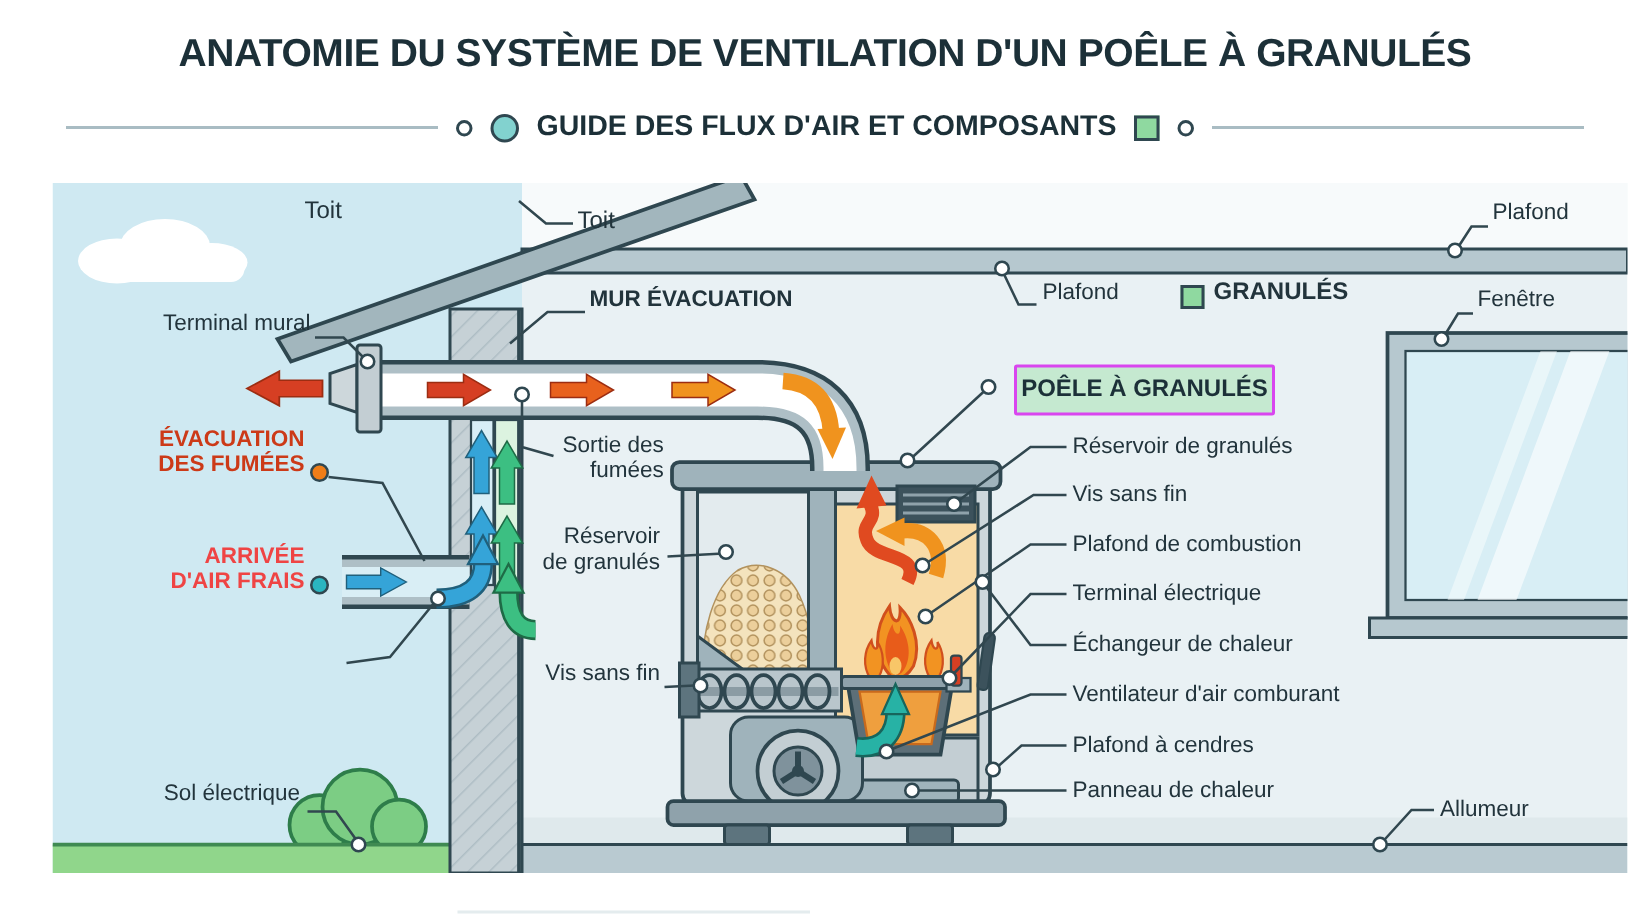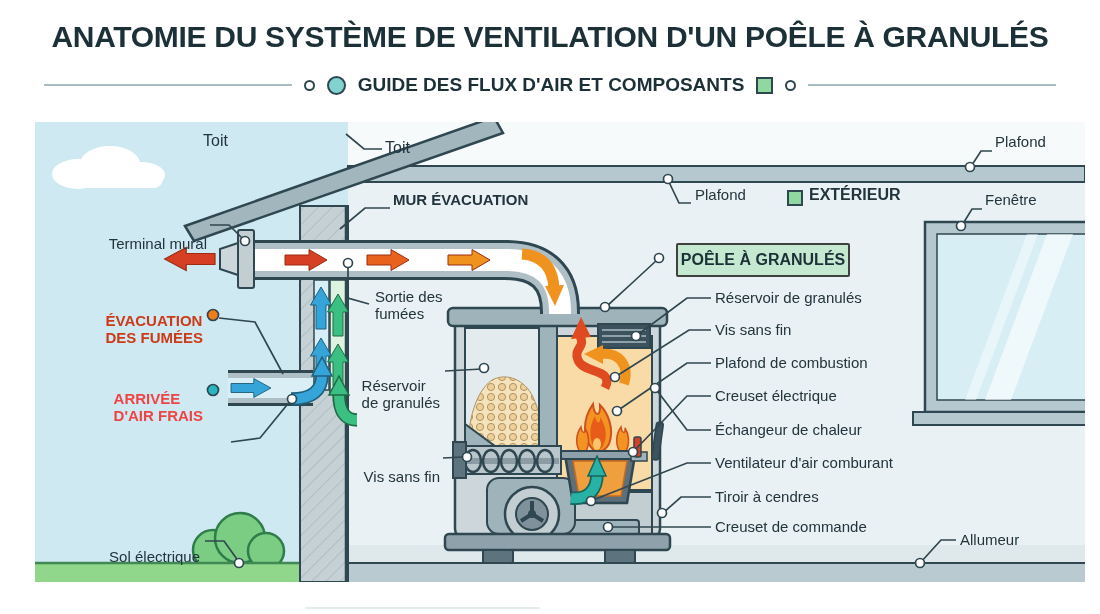--- a/index.html
+++ b/index.html
@@ -1,36 +1,36 @@
 <!DOCTYPE html>
 <html><head>
 <meta charset="utf-8">
 <style>
   html,body{margin:0;padding:0;background:#fff;}
   .stage{position:relative;width:1100px;height:614px;background:#fff;overflow:hidden;
          font-family:"Liberation Sans",sans-serif;}
   .title{position:absolute;left:0;top:20px;width:100%;text-align:center;
-         font-size:30px;font-weight:800;letter-spacing:-0.3px;color:#1c3038;}
+         font-size:26px;font-weight:800;letter-spacing:-0.3px;color:#1c3038;}
   .subrow{position:absolute;left:0;top:74px;width:100%;display:flex;align-items:center;
           justify-content:center;gap:12px;}
   .subline{width:248px;height:2px;background:#a9bcc3;}
   .ringdot{width:7px;height:7px;border:2px solid #2f4750;border-radius:50%;background:#fff;}
   .tealdot{width:15px;height:15px;border:2px solid #2f4750;border-radius:50%;background:#82d2cf;}
   .greensq{width:13px;height:13px;border:2px solid #2f4750;background:#8fd9a0;}
   .subtitle{font-size:19px;font-weight:bold;color:#1c3038;}
   .diagram{position:absolute;left:35px;top:122px;width:1050px;height:460px;}
   .art{position:absolute;left:0;top:0;}
-  .lbl{position:absolute;font-size:15px;line-height:1.15;color:#22343c;white-space:nowrap;}
-  .r{text-align:left;margin-top:28px;}
+  .lbl{position:absolute;font-size:15px;line-height:1.15;color:#22343c;white-space:nowrap;text-align:right;}
+  .r{text-align:right;}
   .b{font-weight:bold;}
   .red{color:#cc3a18;}
   .teal{color:#ef4444;}
   .sm16{font-size:16px;}
   .poelebox{position:absolute;left:641px;top:121px;width:170px;height:30px;background:#c5e9d0;
-            border:2px solid #404040;border-radius:2px;display:flex;align-items:center;
+            border:2px solid #d946ef;border-radius:2px;display:flex;align-items:center;
             justify-content:center;font-size:16px;font-weight:bold;color:#1c3038;}
   .intsq{position:absolute;left:752px;top:68px;width:12px;height:12px;background:#8fd9a0;
          border:2px solid #2f4750;}
   .footline{position:absolute;left:305px;top:607px;width:235px;height:2px;background:#e4ecee;}
 </style>
 </head>
 <body>
 
 <div class="stage">
 
@@ -296,29 +296,29 @@
       <div>Sortie des</div>
       <div>fumées</div>
     </div>
     <div class="lbl r" style="right:645px;top:227px">
       <div>Réservoir</div>
       <div>de granulés</div>
     </div>
     <div class="lbl r" style="right:645px;top:318px">Vis sans fin</div>
     <div class="lbl" style="left:660px;top:64px">Plafond</div>
     <div class="intsq"></div>
-    <div class="lbl b sm16" style="left:774px;top:64px">EXTÉRIEUR</div>
+    <div class="lbl b sm16" style="left:774px;top:64px">GRANULÉS</div>
     <div class="lbl" style="left:960px;top:11px">Plafond</div>
     <div class="lbl" style="left:950px;top:69px">Fenêtre</div>
     <div class="poelebox">POÊLE À GRANULÉS</div>
     <div class="lbl" style="left:680px;top:167px">Réservoir de granulés</div>
     <div class="lbl" style="left:680px;top:199px">Vis sans fin</div>
     <div class="lbl" style="left:680px;top:232px">Plafond de combustion</div>
-    <div class="lbl" style="left:680px;top:265px">Creuset électrique</div>
+    <div class="lbl" style="left:680px;top:265px">Terminal électrique</div>
     <div class="lbl" style="left:680px;top:299px">Échangeur de chaleur</div>
     <div class="lbl" style="left:680px;top:332px">Ventilateur d'air comburant</div>
-    <div class="lbl" style="left:680px;top:366px">Tiroir à cendres</div>
-    <div class="lbl" style="left:680px;top:396px">Creuset de commande</div>
+    <div class="lbl" style="left:680px;top:366px">Plafond à cendres</div>
+    <div class="lbl" style="left:680px;top:396px">Panneau de chaleur</div>
     <div class="lbl" style="left:925px;top:409px">Allumeur</div>
   </div>
 
   <div class="footline"></div>
 </div>
 
 </body></html>

